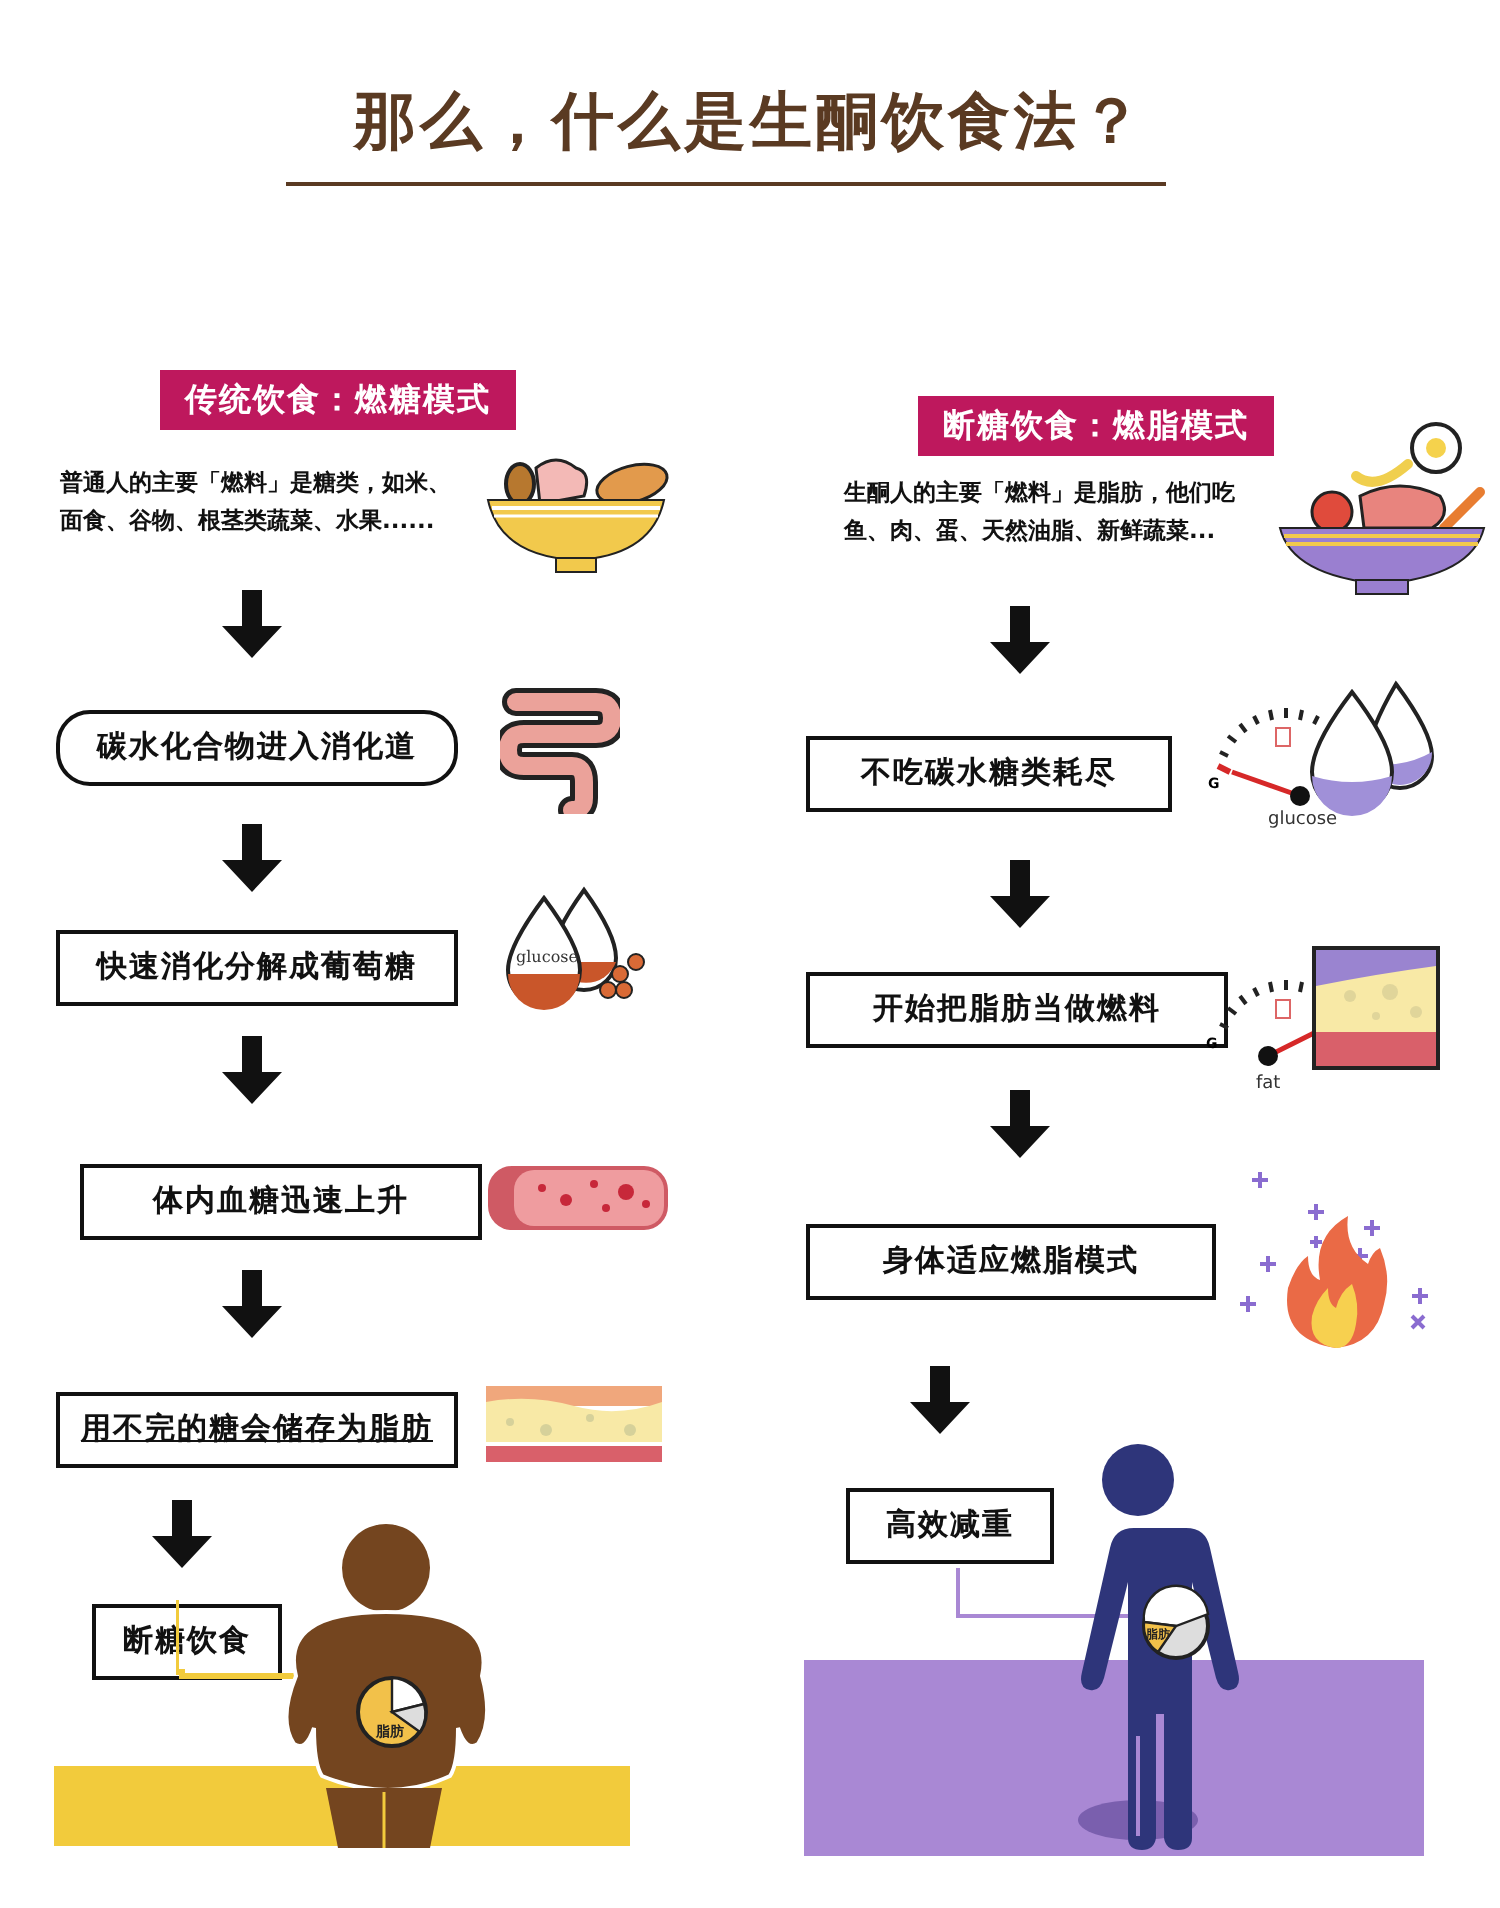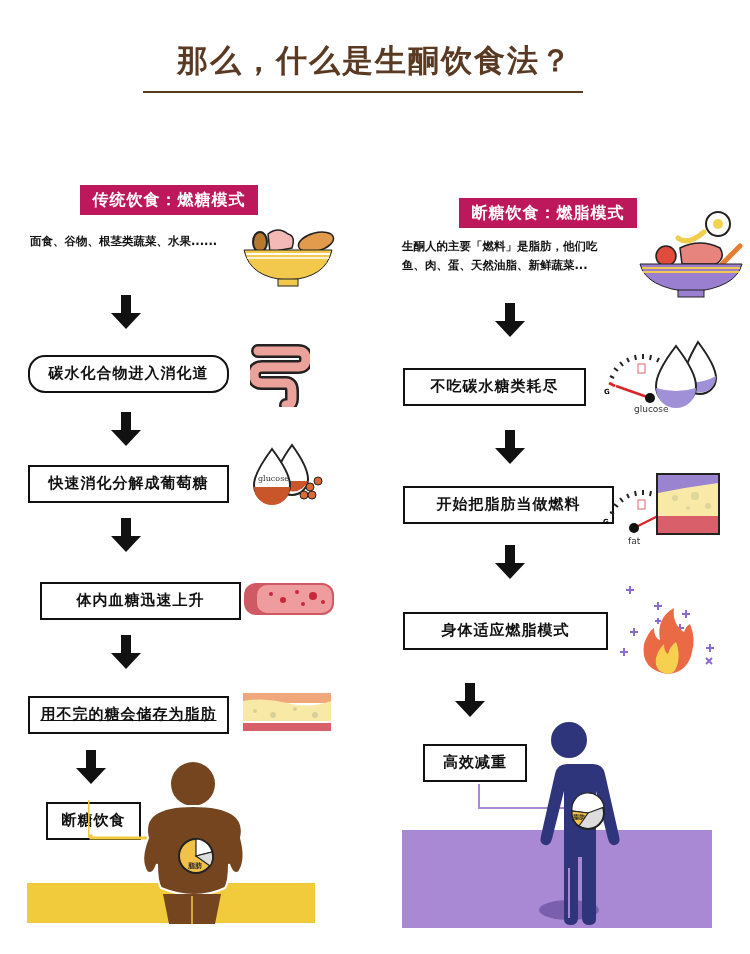--- a/index.html
+++ b/index.html
@@ -14,20 +14,21 @@
   .icon{position:absolute;}
 </style>
 </head>
 <body>
 
 <div class="abs main-title">那么，什么是生酮饮食法？</div>
 <div class="abs title-rule"></div>
 
 <div class="header-badge" style="left:80px;top:185px;width:178px;">传统饮食：燃糖模式</div>
 <div class="intro" style="left:30px;top:232px;width:215px;">
+  <div>普通人的主要「燃料」是糖类，如米、</div>
   <div>面食、谷物、根茎类蔬菜、水果......</div>
 </div>
 
 <svg class="icon" style="left:238px;top:228px;" width="100" height="64" viewBox="0 0 100 64">
   <ellipse cx="22" cy="14" rx="7" ry="10" fill="#b7782f" stroke="#222" stroke-width="2"></ellipse>
   <path d="M30 6 q10 -8 20 0 q8 2 4 14 l-22 4z" fill="#f3b9b6" stroke="#222" stroke-width="1.5"></path>
   <ellipse cx="78" cy="14" rx="18" ry="9" fill="#e29a4c" stroke="#222" stroke-width="1.5" transform="rotate(-15 78 14)"></ellipse>
   <path d="M6 22 h88 q-6 28 -44 30 q-38 -2 -44 -30z" fill="#f2c94c" stroke="#222" stroke-width="1"></path>
   <line x1="8" y1="26" x2="92" y2="26" stroke="#fff" stroke-width="2"></line>
   <line x1="9" y1="30" x2="91" y2="30" stroke="#fff" stroke-width="1.5"></line>
@@ -109,21 +110,21 @@
   <line x1="104" y1="136" x2="104" y2="164" stroke="#f2cb3c" stroke-width="1.5"></line>
   <g>
     <circle cx="108" cy="96" r="17" fill="#f2c14a" stroke="#222" stroke-width="2"></circle>
     <path d="M108 96 V79 A17 17 0 0 1 124 92 z" fill="#fff" stroke="#222" stroke-width="1.2"></path>
     <path d="M108 96 L124 92 A17 17 0 0 1 122 106 z" fill="#ddd" stroke="#222" stroke-width="1.2"></path>
     <text x="100" y="108" font-size="7" font-weight="bold" fill="#222">脂肪</text>
   </g>
 </svg>
 
 <div class="header-badge" style="left:459px;top:198px;width:178px;">断糖饮食：燃脂模式</div>
-<div class="intro" style="left:402px;top:237px;width:240px;">
+<div class="intro" style="left:422px;top:237px;width:240px;">
   <div>生酮人的主要「燃料」是脂肪，他们吃</div>
   <div>鱼、肉、蛋、天然油脂、新鲜蔬菜...</div>
 </div>
 <svg class="icon" style="left:636px;top:208px;" width="110" height="94" viewBox="0 0 110 94">
   <circle cx="82" cy="16" r="12" fill="#fff" stroke="#222" stroke-width="2"></circle>
   <circle cx="82" cy="16" r="5" fill="#f5d24c"></circle>
   <path d="M42 30 q10 8 26 -6" fill="none" stroke="#f0cf4e" stroke-width="5" stroke-linecap="round"></path>
   <circle cx="30" cy="48" r="10" fill="#e04b3c" stroke="#222" stroke-width="1.5"></circle>
   <path d="M44 40 q20 -10 40 0 q6 10 -4 16 h-34z" fill="#e8847e" stroke="#222" stroke-width="1.5"></path>
   <line x1="86" y1="56" x2="104" y2="38" stroke="#e87d31" stroke-width="5" stroke-linecap="round"></line>

